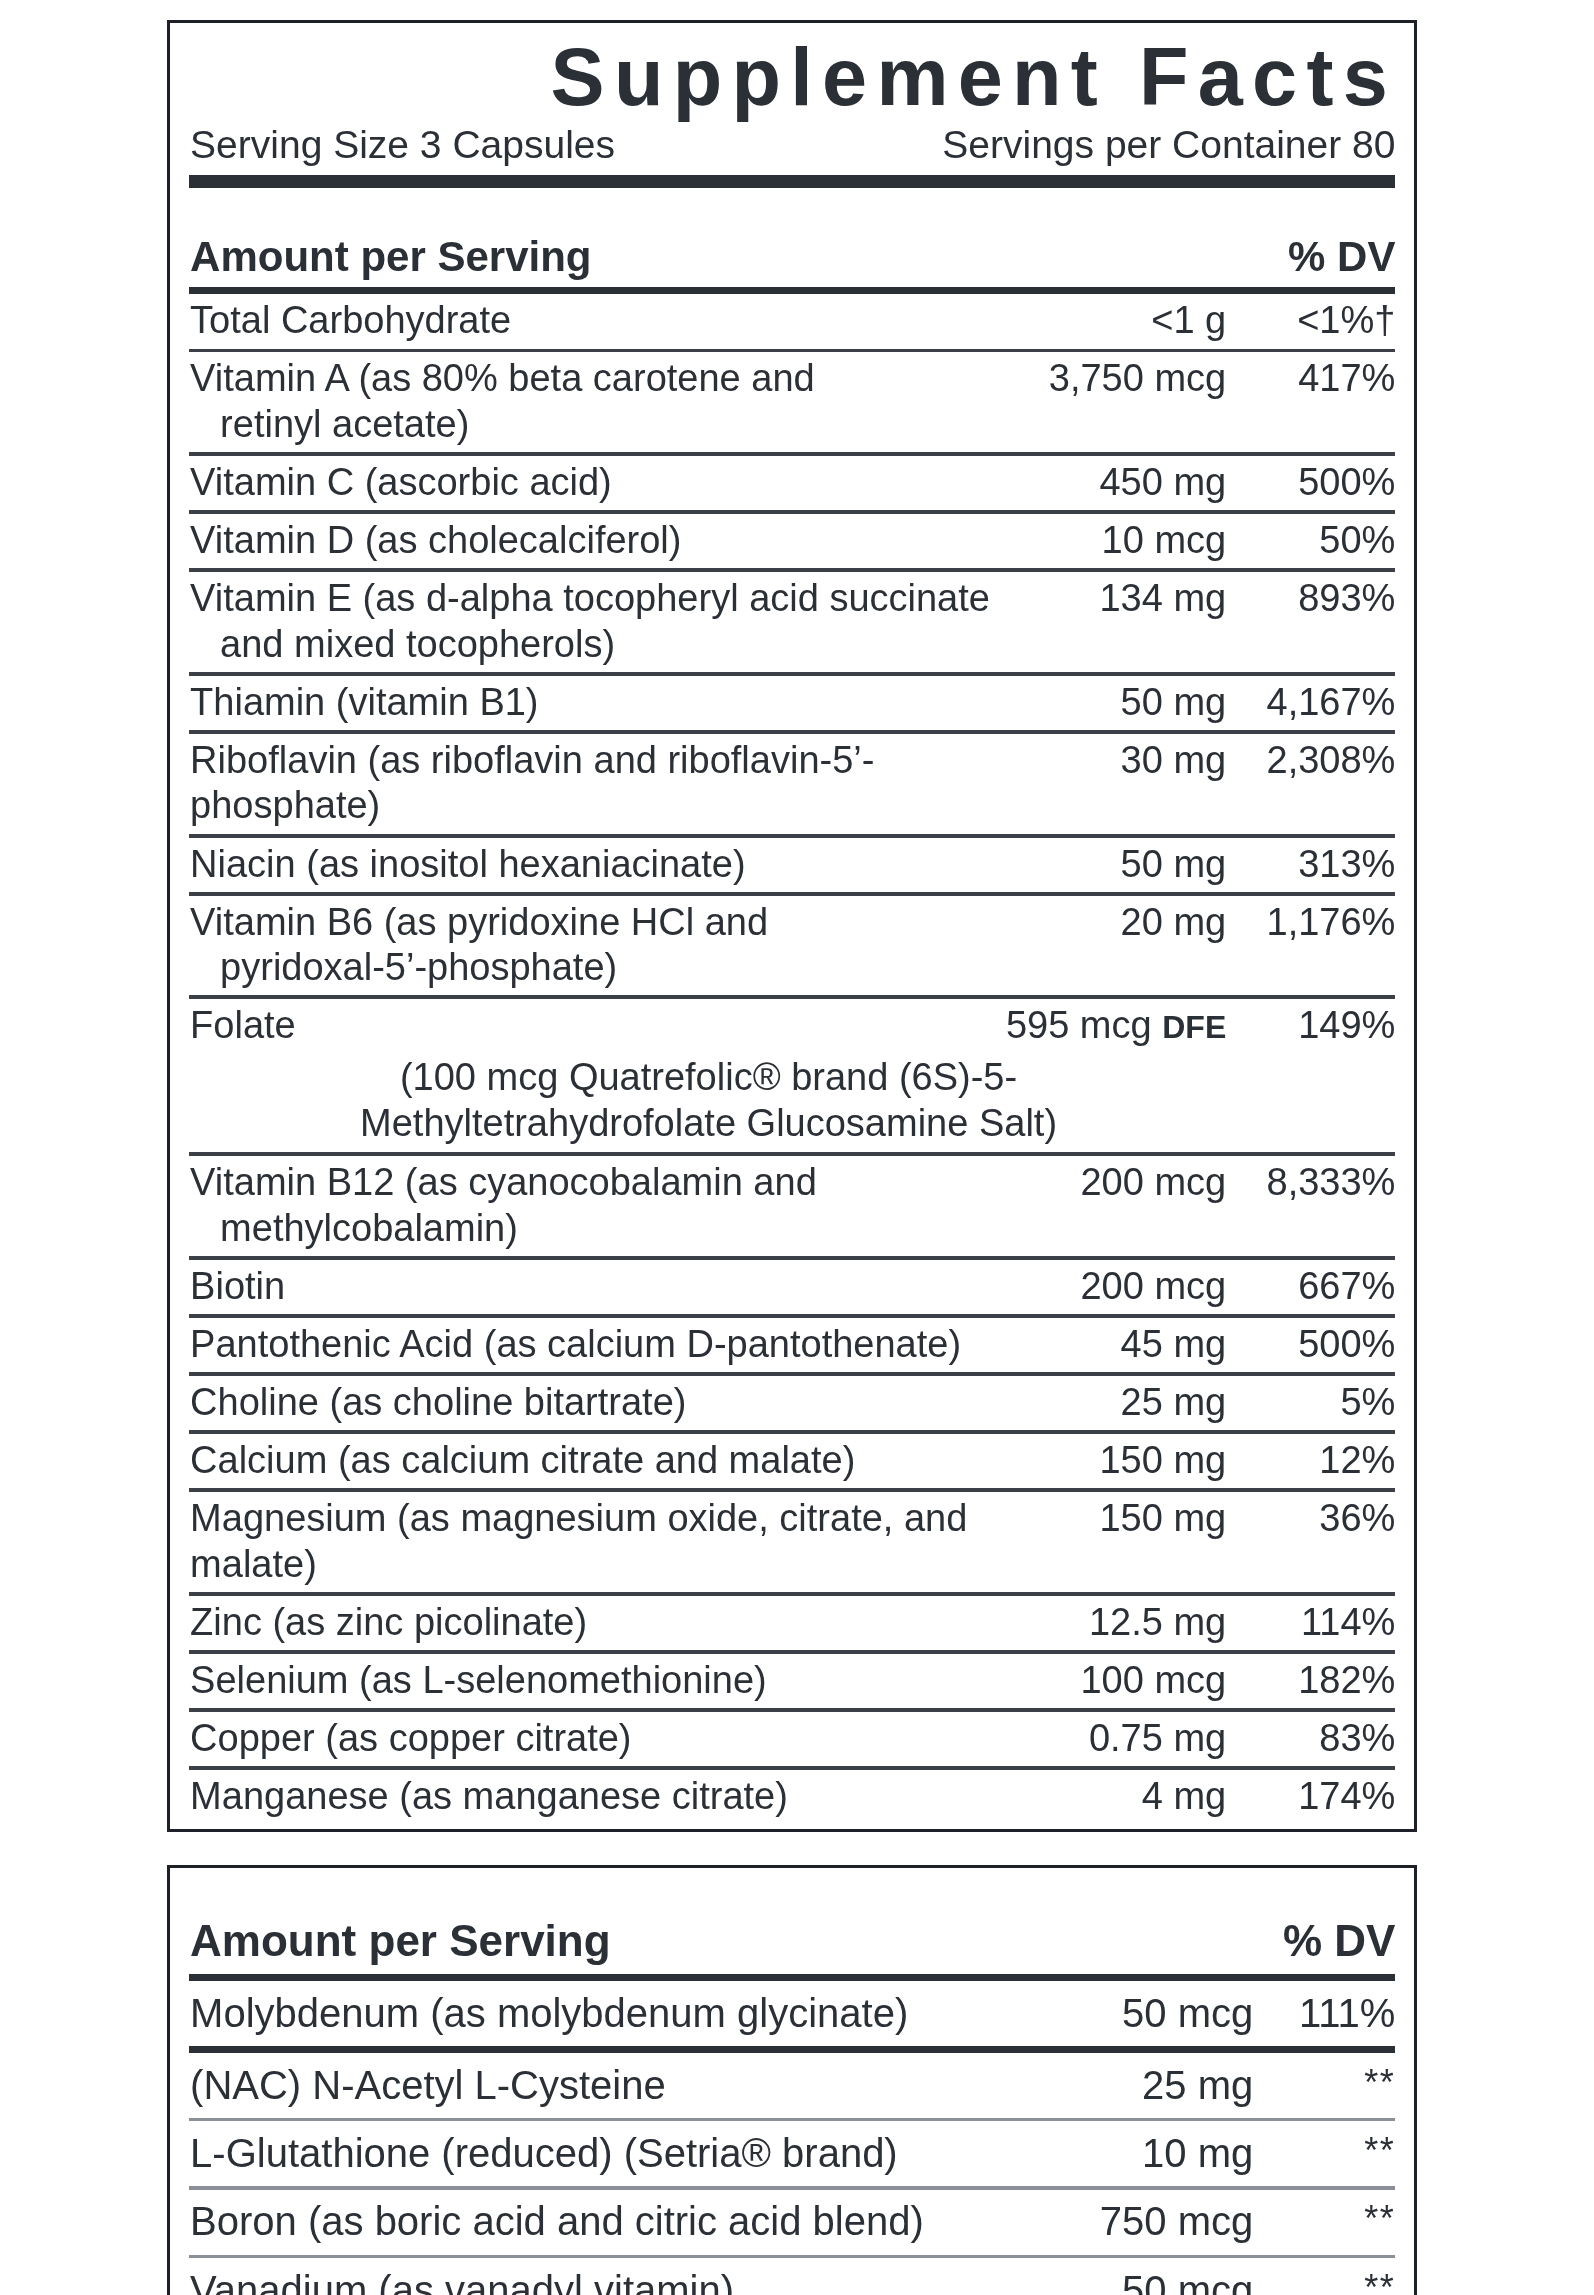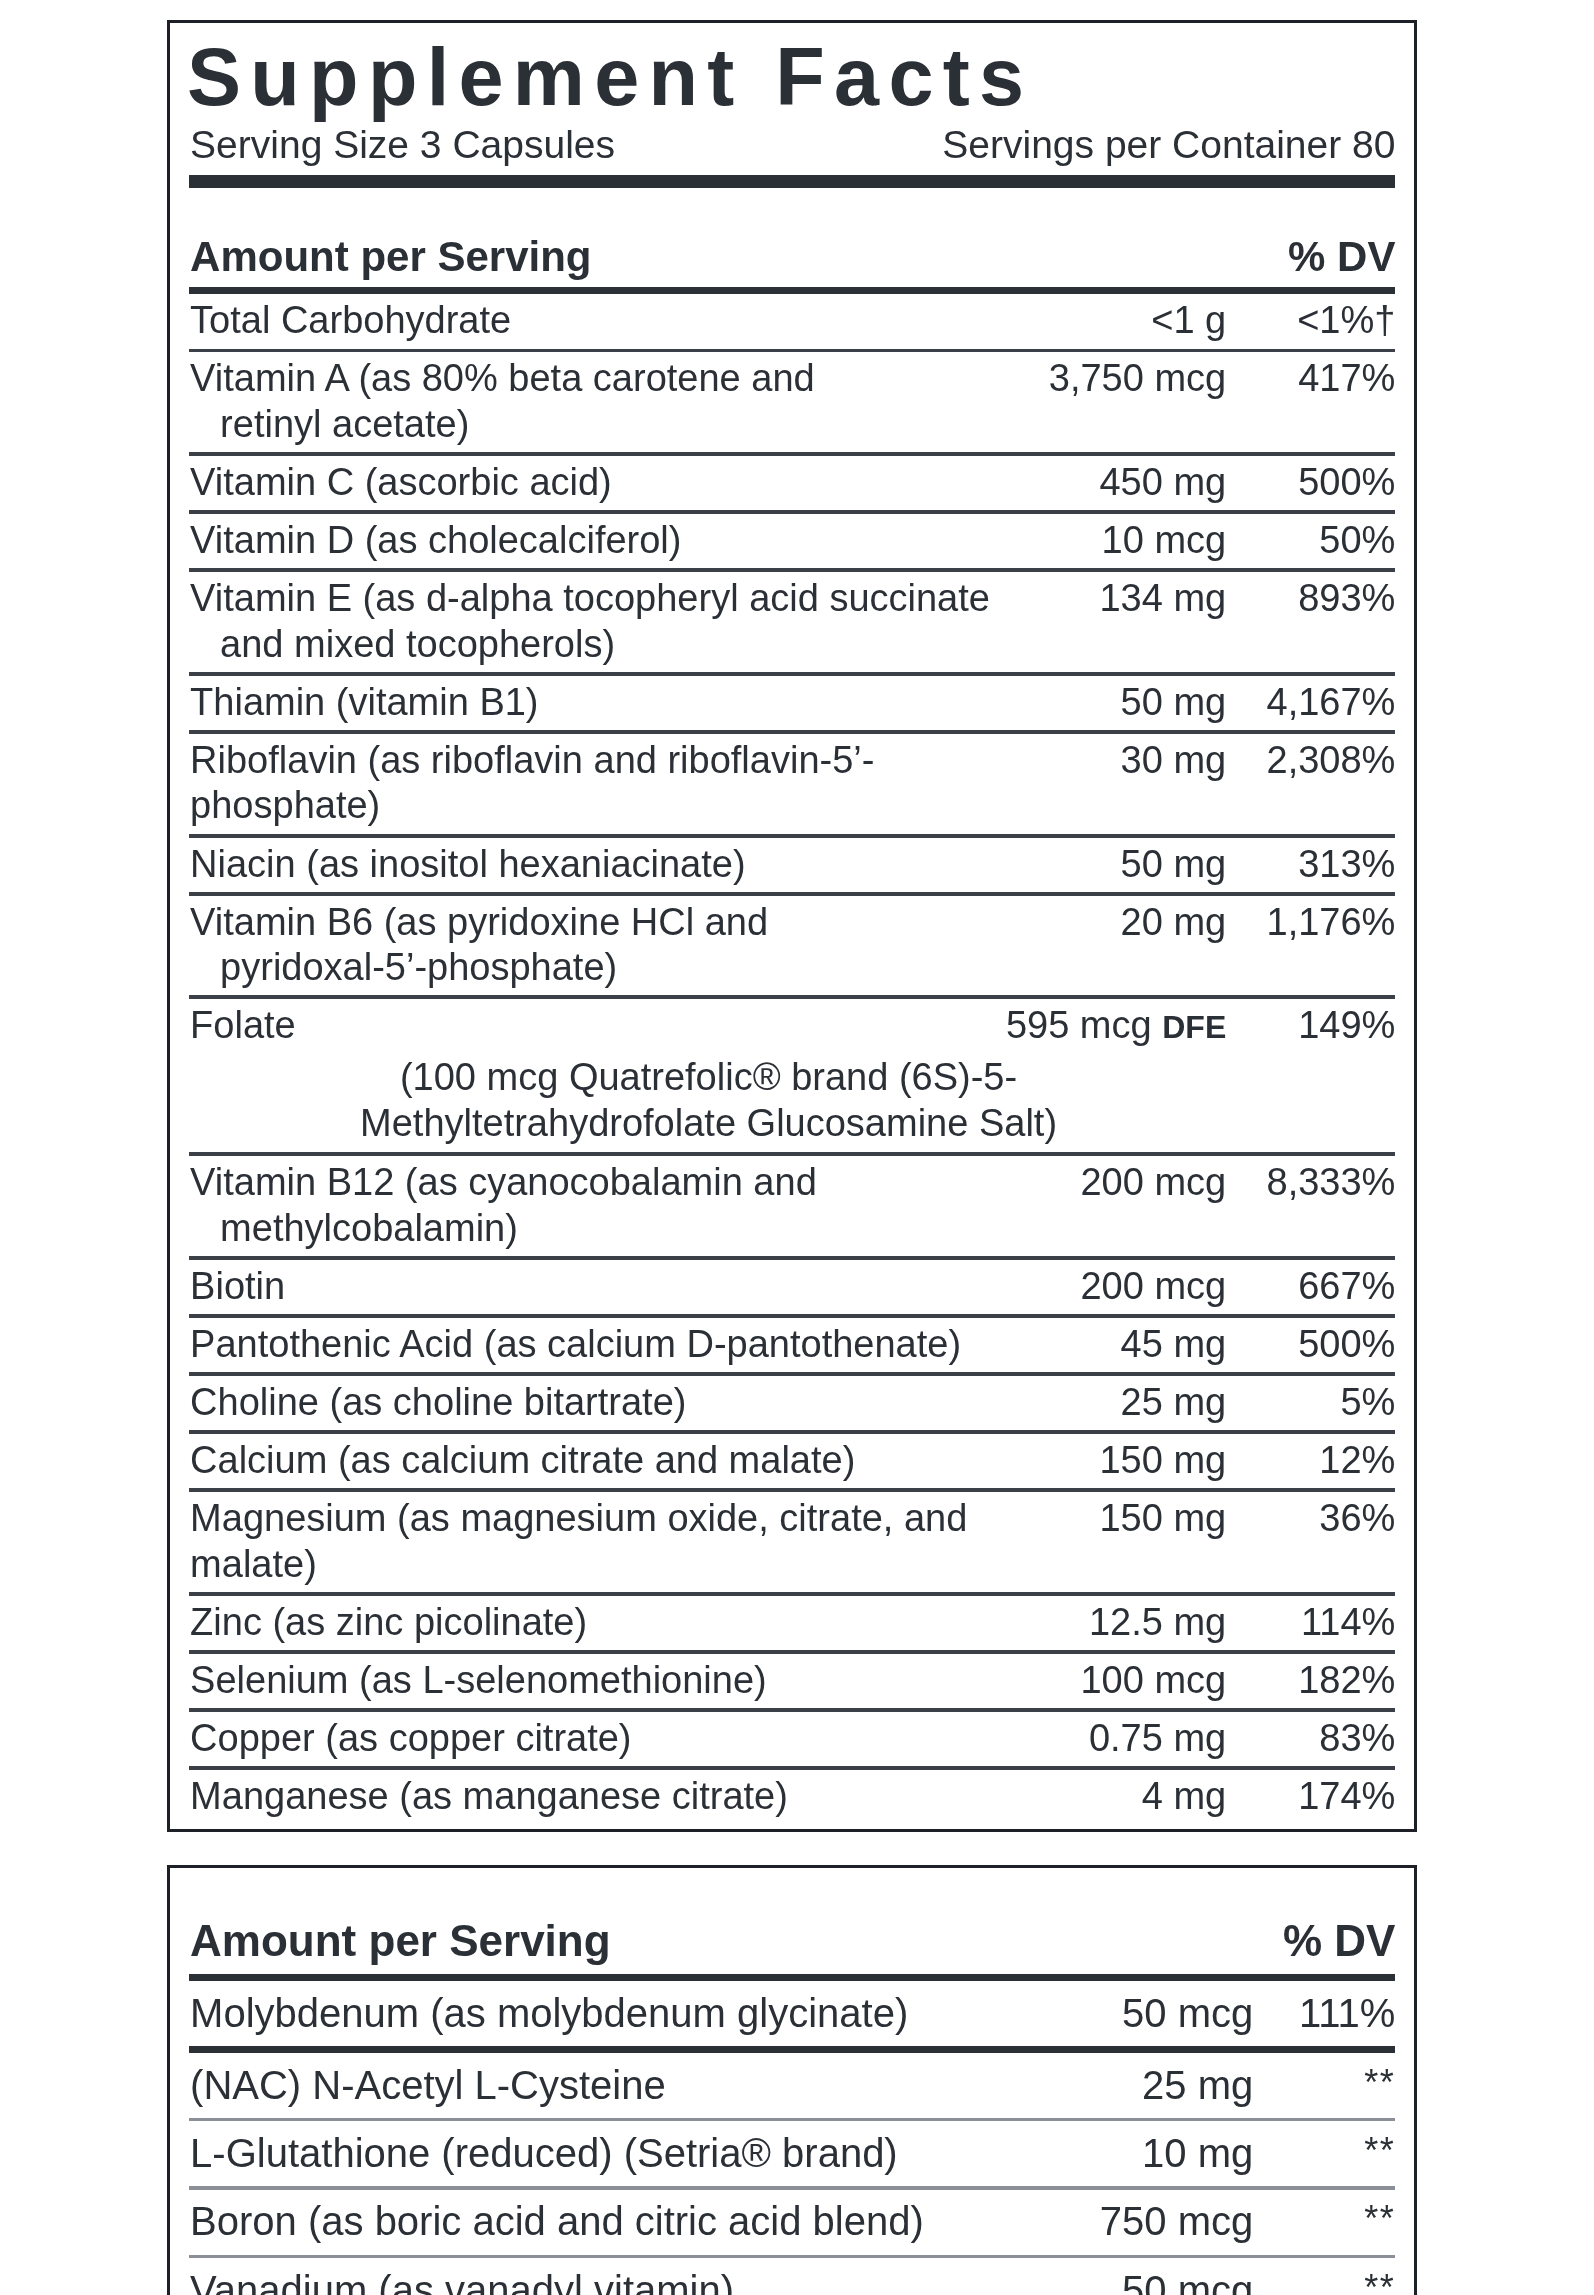--- a/index.html
+++ b/index.html
@@ -32,21 +32,21 @@
   }
 
   
   .sf-title {
     font-weight: bold;
     font-size: 81px;
     line-height: 1.02;
     letter-spacing: 9.3px;
     color: #2b2f36;
     margin: 12.5px 0 1.6px 0;
-    text-align: left;
+    text-align: right;
     white-space: nowrap;
     transform: scaleX(1.0);
   }
 
   
   .serving-row {
     display: flex;
     justify-content: space-between;
     align-items: center;
     font-size: 39px;

